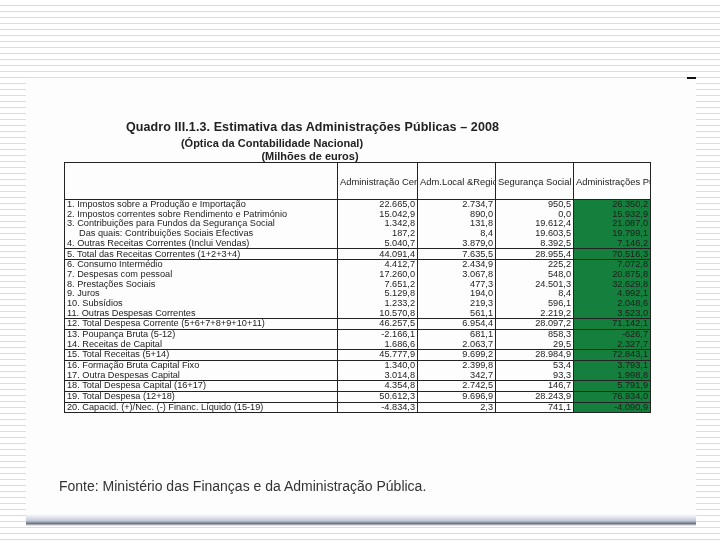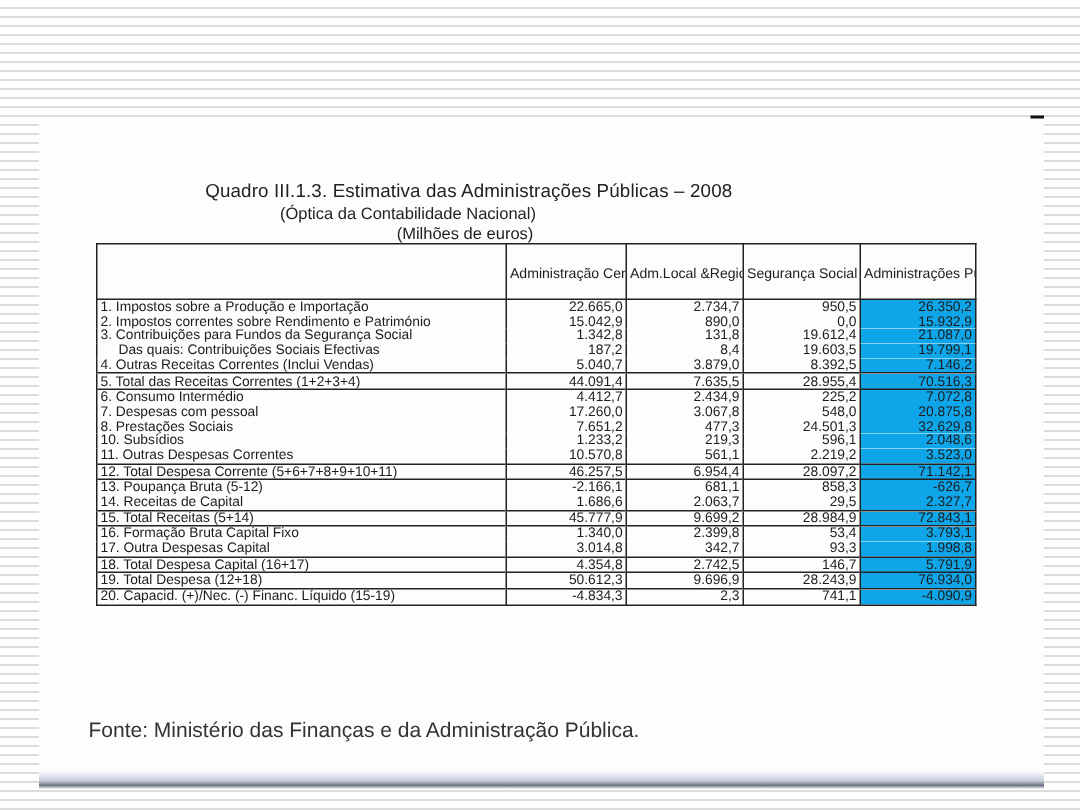--- a/index.html
+++ b/index.html
@@ -12,39 +12,39 @@
     position:absolute; left:26px; top:79px; width:670px; height:446px;
     background:#fdfdfe;
   }
   .page-top-tick { position:absolute; left:687px; top:77px; width:9px; height:2px; background:#111; }
   .page-bottom-shadow {
     position:absolute; left:26px; top:514px; width:670px; height:12px;
     background: linear-gradient(to bottom, rgba(255,255,255,0) 0%, rgba(150,160,185,0.55) 55%, rgba(60,70,90,0.75) 80%, rgba(255,255,255,0) 100%);
   }
   .title {
     position:absolute; left:0; width:641px; top:120px; text-align:center;
-    font-size:12.5px; font-weight:normal; color:#222; letter-spacing:0.1px;
+    font-size:12.5px; font-weight:bold; color:#222; letter-spacing:0.1px;
   }
   .title span { display:inline-block; margin-left:-16px; }
   .subtitle {
     position:absolute; top:137px; left:0; width:584px; text-align:center;
-    font-size:11px; color:#222;
+    font-size:11px; color:#222;font-weight:bold;
   }
   .subtitle2 { top:150px;padding-left:38px; }
   .subtitle span { display:inline-block; margin-left:-40px; }
   table.q {
     position:absolute; left:64px; top:162px; width:587px;
     border-collapse:collapse; font-size:9.2px; color:#1c1c1c;
     table-layout:fixed;
   }
   table.q td, table.q th { padding:0 2px; line-height:9.5px; height:9.7px; white-space:nowrap; overflow:hidden; }
   table.q th { font-weight:normal; text-align:center; border:1.4px solid #222; height:36px; line-height:11px; font-size:9.4px; }
   table.q td.lbl { border-left:1.4px solid #222; border-right:1.4px solid #222; text-align:left; }
   table.q td.num { text-align:right; border-right:1.4px solid #222; }
-  table.q td.c4 { background:#0ea5e9; }
+  table.q td.c4 { background:#15803d; }
   table.q tr.sep td { border-top:1.4px solid #222; }
   table.q tr.last td { border-bottom:1.4px solid #222; }
   table.q tr.bold td { font-weight:normal; }
   td.lbl.indent { padding-left:14px; }
   .source {
     position:absolute; left:59px; top:478px; font-size:14px; color:#333;
   }
   .col0 { width:266px; } .col1 { width:78px; } .col2 { width:76px; } .col3 { width:76px; } .col4 { width:75px; }
 </style>
 </head>
@@ -133,20 +133,27 @@
         <td class="num c4">20.875,8</td>
       </tr>
       <tr>
         <td class="lbl">8. Prestações Sociais</td>
         <td class="num">7.651,2</td>
         <td class="num">477,3</td>
         <td class="num">24.501,3</td>
         <td class="num c4">32.629,8</td>
       </tr>
       <tr>
+        <td class="lbl">9. Juros</td>
+        <td class="num">5.129,8</td>
+        <td class="num">194,0</td>
+        <td class="num">8,4</td>
+        <td class="num c4">4.992,1</td>
+      </tr>
+      <tr>
         <td class="lbl">10. Subsídios</td>
         <td class="num">1.233,2</td>
         <td class="num">219,3</td>
         <td class="num">596,1</td>
         <td class="num c4">2.048,6</td>
       </tr>
       <tr>
         <td class="lbl">11. Outras Despesas Correntes</td>
         <td class="num">10.570,8</td>
         <td class="num">561,1</td>

